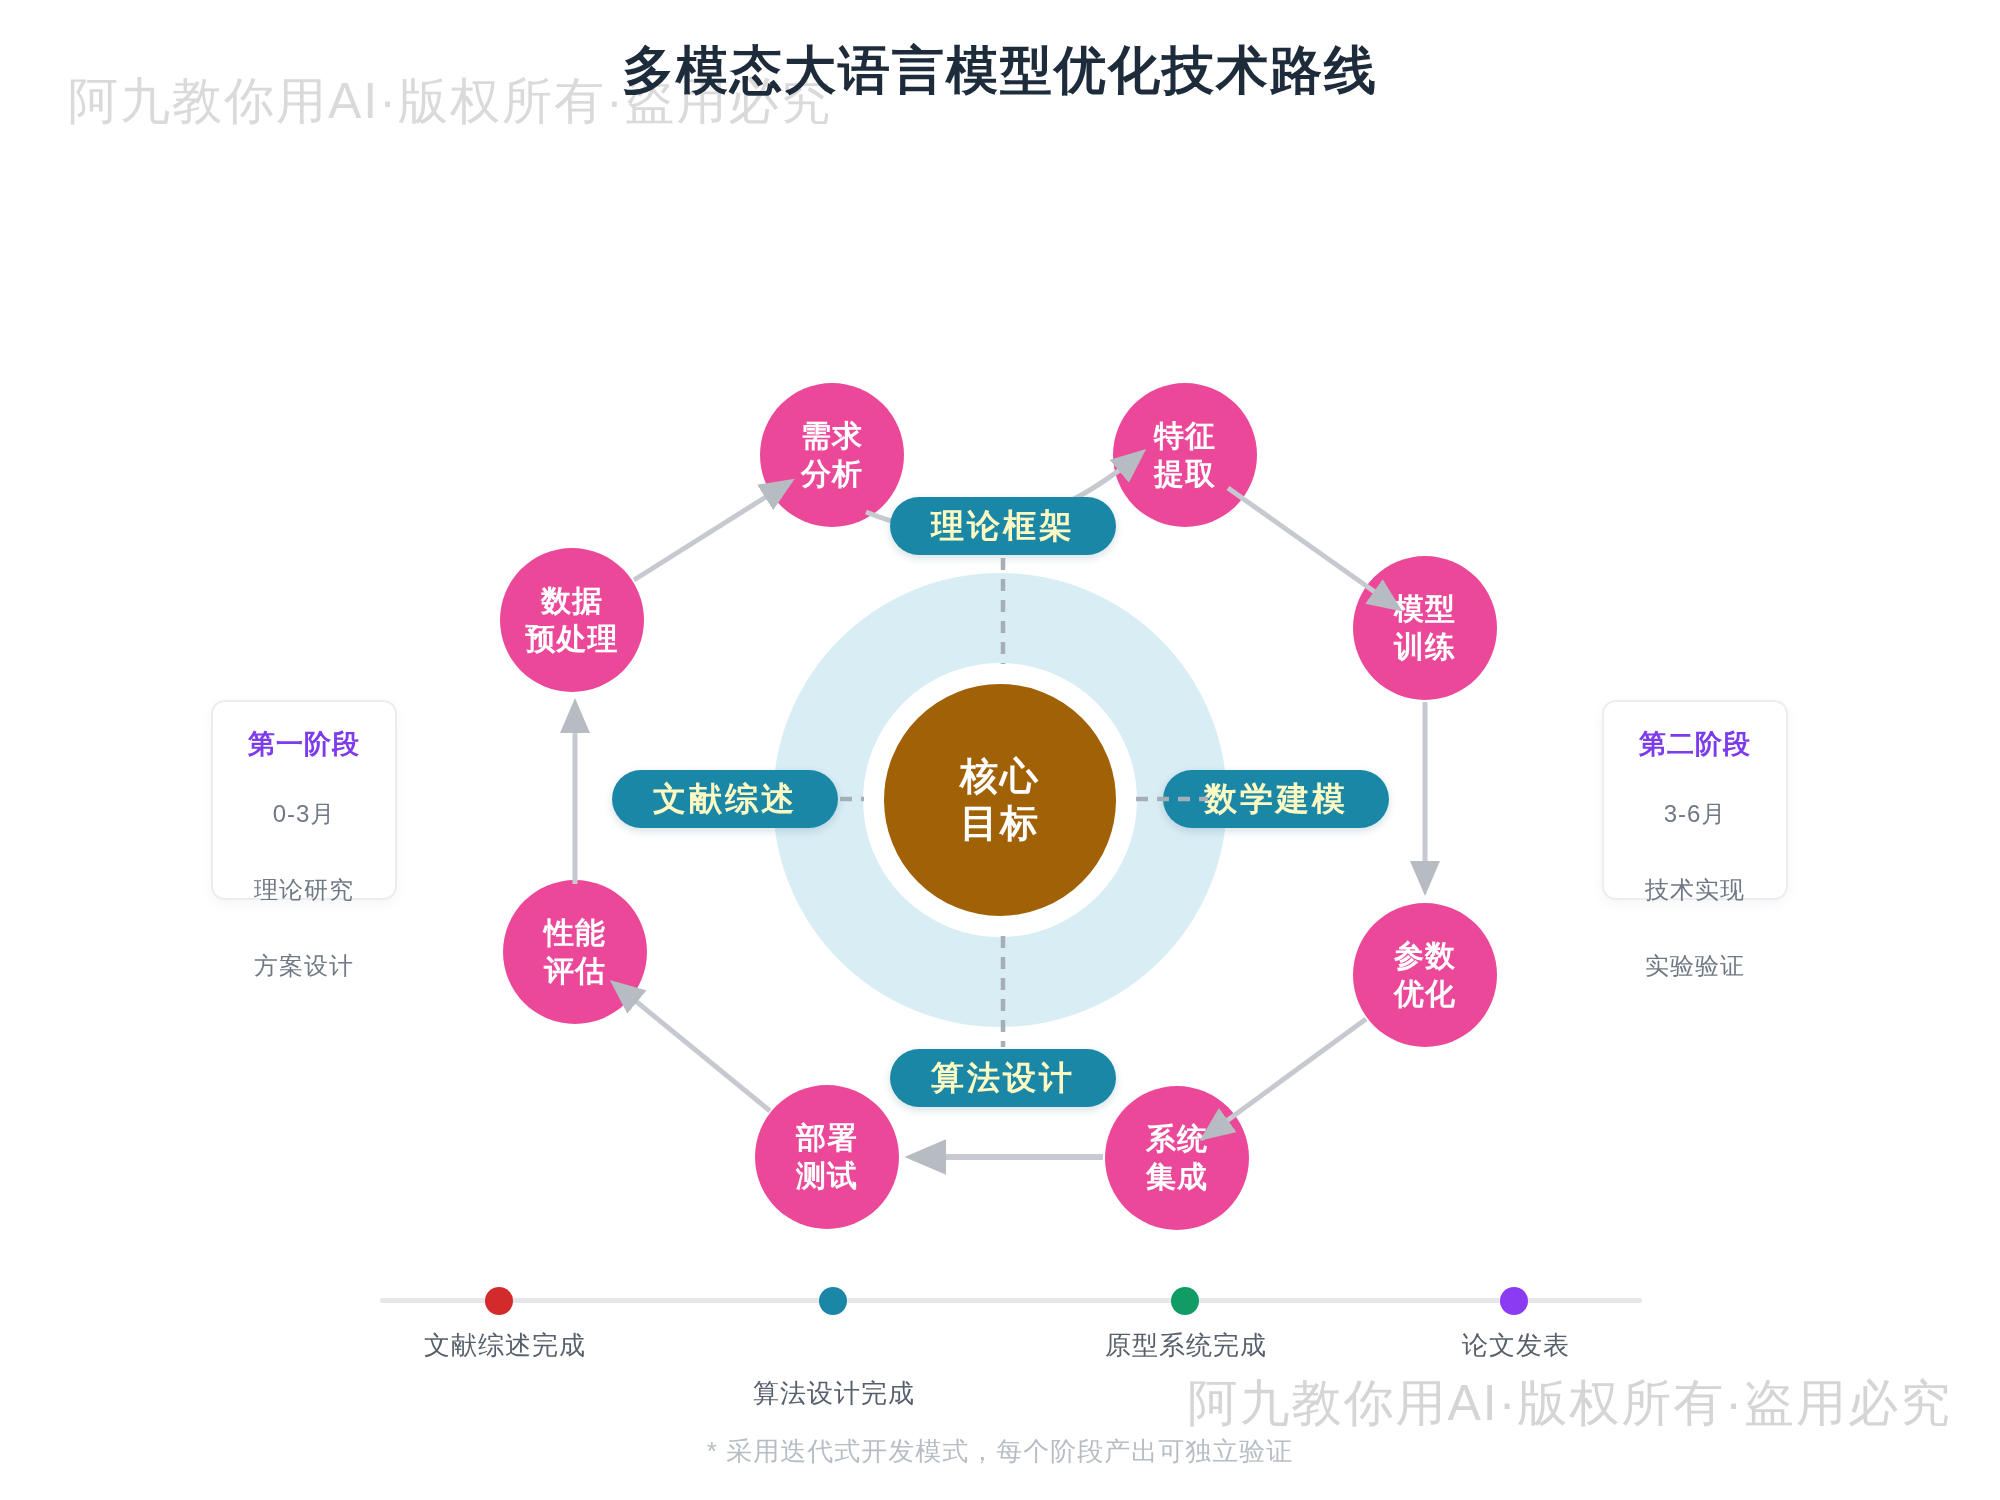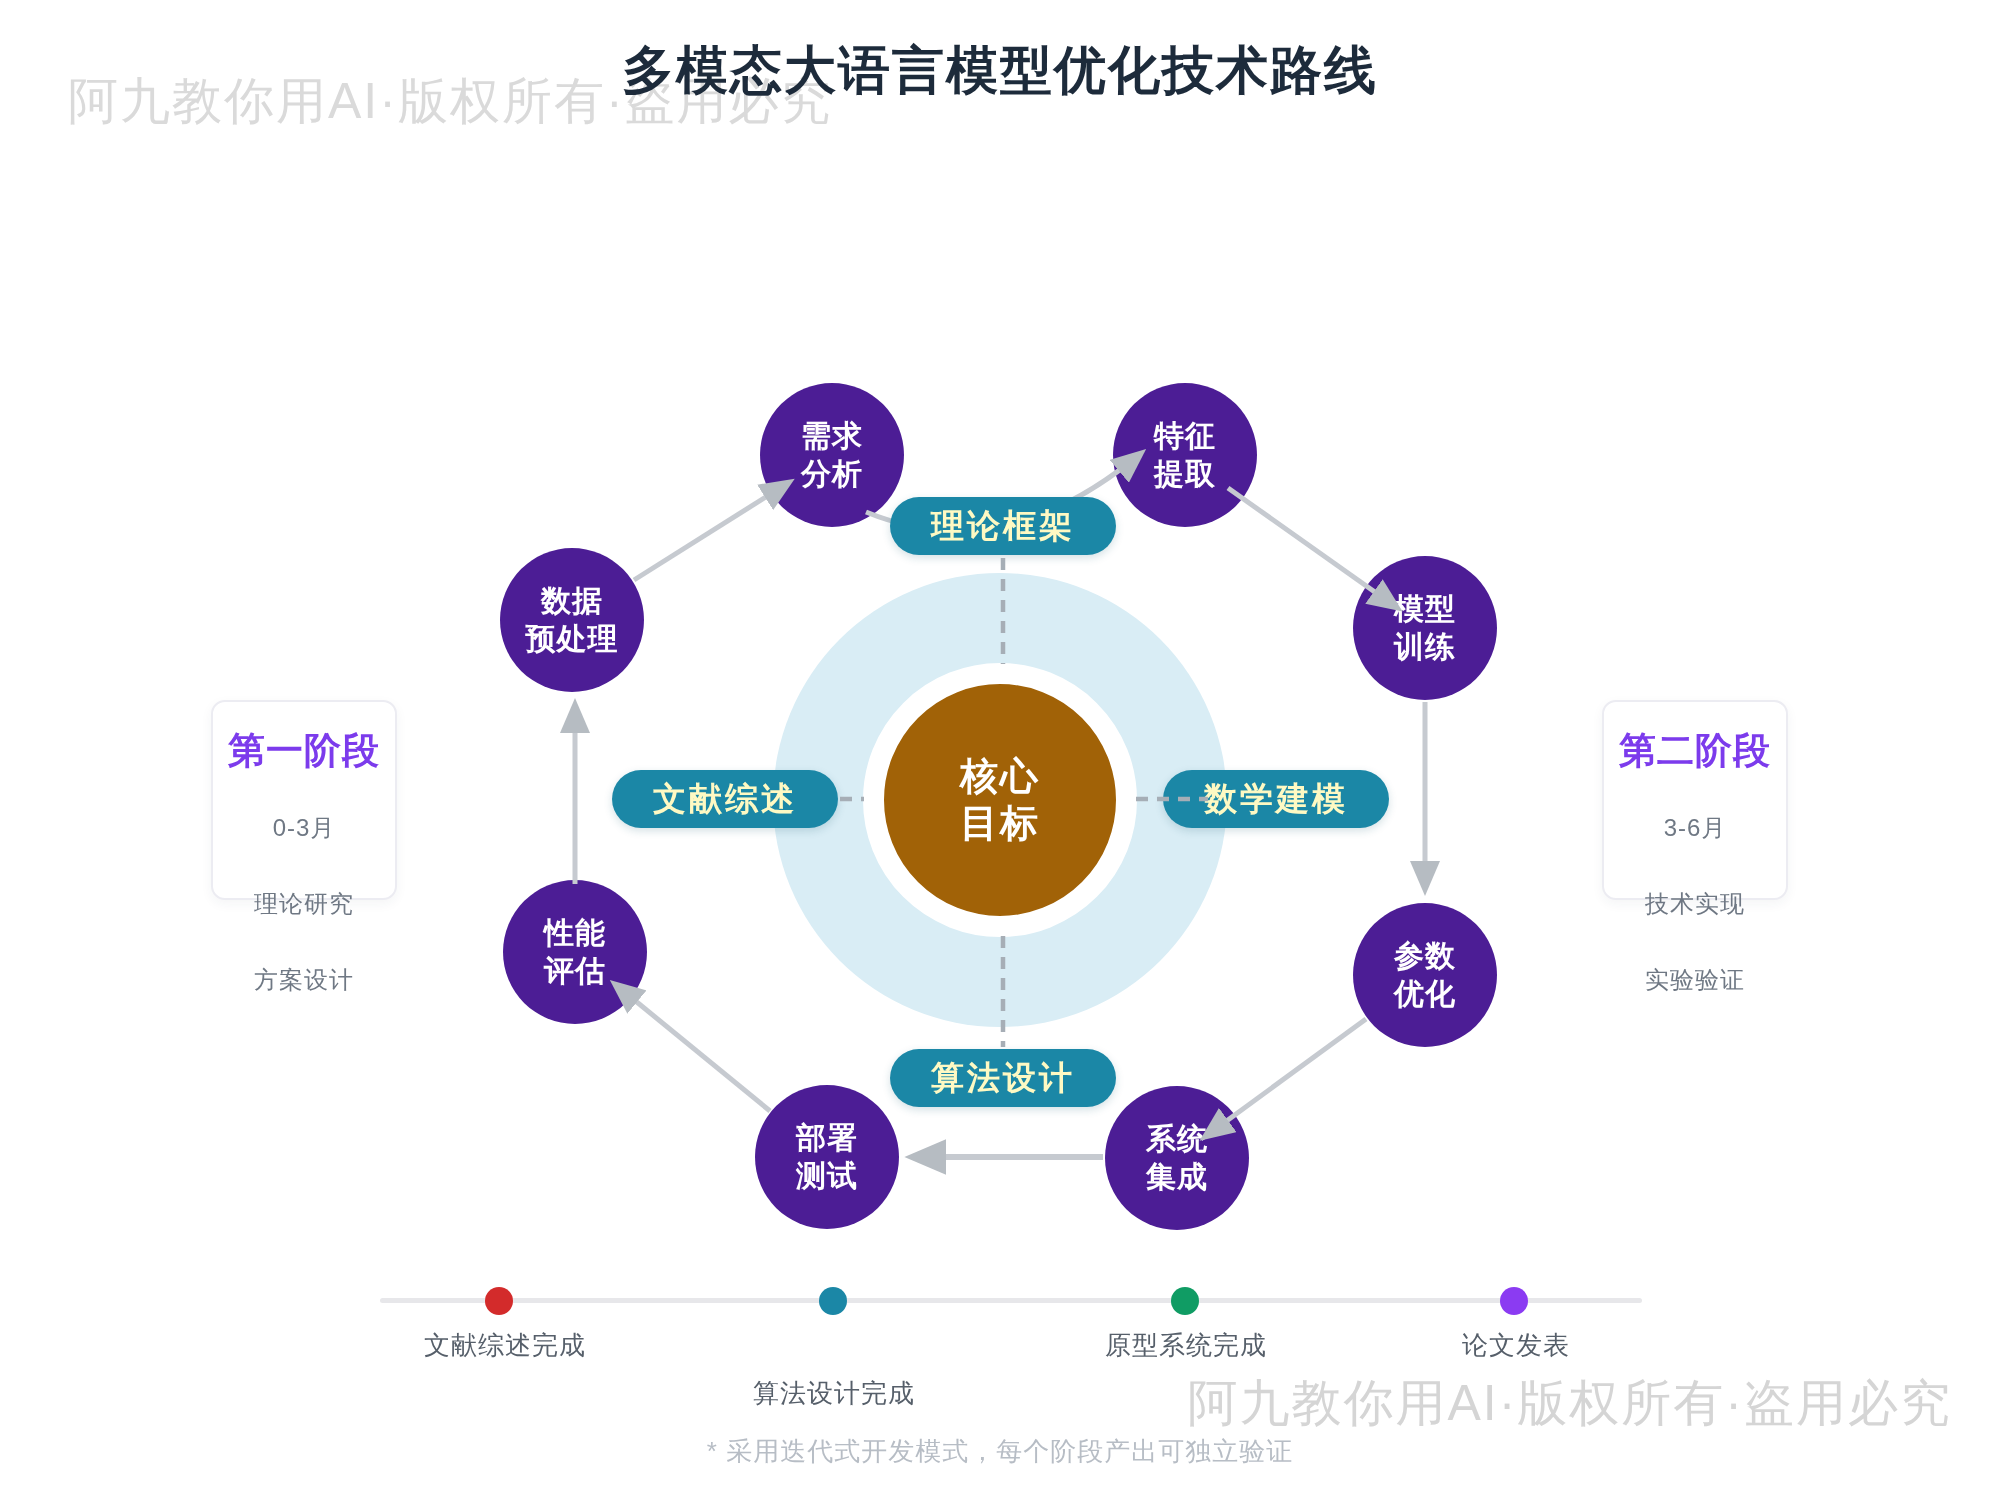--- a/index.html
+++ b/index.html
@@ -25,42 +25,42 @@
     background:#d9edf5;z-index:3;
   }
   .core{
     left:863px;top:663px;width:232px;height:232px;border-radius:50%;
     background:#a16207;border:21px solid #ffffff;z-index:4;
     display:flex;flex-direction:column;align-items:center;justify-content:center;
     color:#fff;font-size:38px;font-weight:bold;line-height:47px;letter-spacing:2px;
   }
   
   .node{
-    width:144px;height:144px;border-radius:50%;background:#4c1d95;z-index:5;
+    width:144px;height:144px;border-radius:50%;background:#ec4899;z-index:5;
     display:flex;flex-direction:column;align-items:center;justify-content:center;
     color:#fff;font-size:30px;font-weight:bold;line-height:38px;letter-spacing:1px;
   }
   
   .svg-layer{left:0;top:0;z-index:6;pointer-events:none;}
   .svg-dash-layer{left:0;top:0;z-index:8;pointer-events:none;}
   
   .pill{
     width:226px;height:58px;border-radius:29px;background:#1b87a6;z-index:7;
     display:flex;align-items:center;justify-content:center;
     color:#fef9c3;font-size:33px;font-weight:bold;letter-spacing:3px;
     box-shadow:0 3px 8px rgba(20,90,110,0.18);
   }
   
   .phase{
     width:186px;height:200px;background:#fff;border:2px solid #ececf2;border-radius:14px;
     box-shadow:0 4px 12px rgba(40,50,70,0.05);z-index:5;
     display:flex;flex-direction:column;align-items:center;box-sizing:border-box;padding-top:24px;
     text-align:center;
   }
-  .phase-title{font-size:37px;font-weight:bold;color:#7c3bec;margin-bottom:14px;letter-spacing:1px;}
+  .phase-title{font-size:27px;font-weight:bold;color:#7c3bec;margin-bottom:14px;letter-spacing:1px;}
   .phase-line{font-size:24px;color:#6f7884;margin:22px 0;letter-spacing:1px;}
   
   .tl-line{left:380px;top:1298px;width:1262px;height:5px;background:#e7e7ea;border-radius:3px;z-index:2;}
   .tl-dot{width:28px;height:28px;border-radius:50%;z-index:3;}
   .tl-label{
     transform:translateX(-50%);font-size:26px;color:#565f6a;white-space:nowrap;z-index:3;letter-spacing:1px;
   }
   
   .footnote{
     left:0;top:1434px;width:100%;text-align:center;font-size:26px;color:#b7bdc5;z-index:2;letter-spacing:1px;

